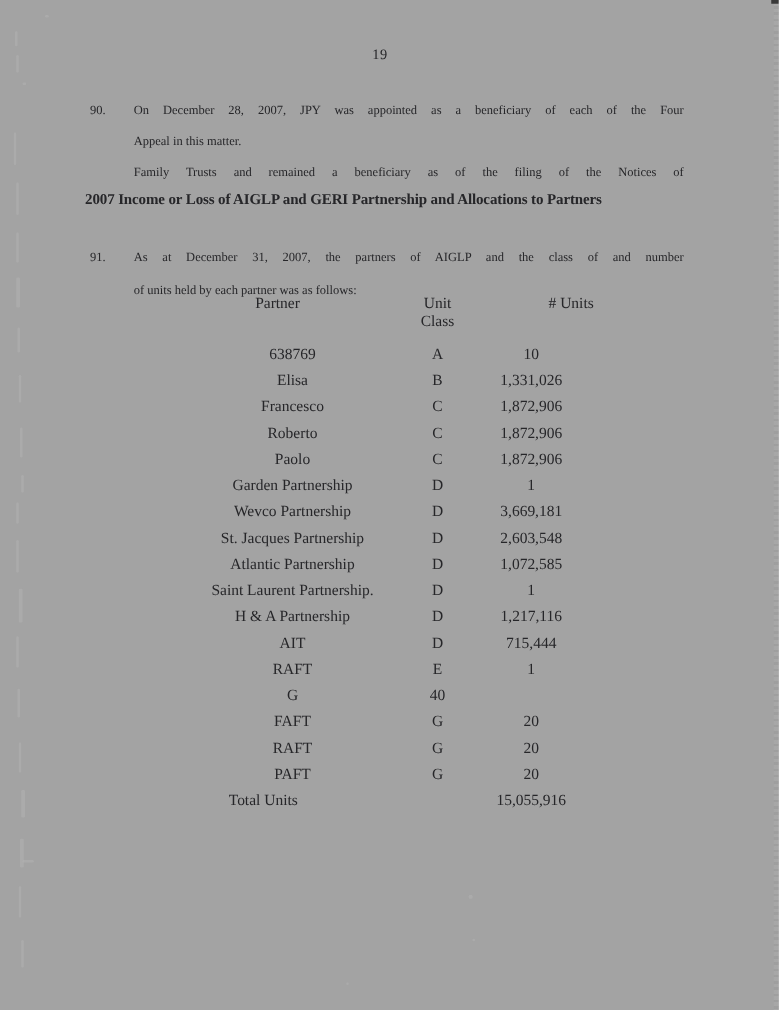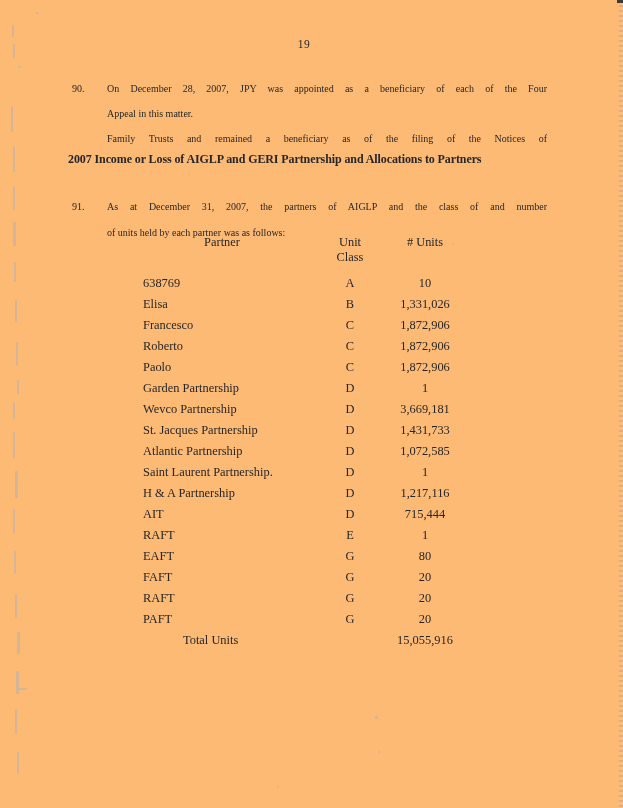--- a/index.html
+++ b/index.html
@@ -4,21 +4,21 @@
 <style>
   html, body { margin: 0; padding: 0; }
   body {
     background: #e8e8e8;
     font-family: "Liberation Serif", "DejaVu Serif", serif;
   }
   .page {
     position: relative;
     width: 623px;
     height: 808px;
-    background: #fdba74;
+    background: #a3a3a3;
     color: #262629;
     overflow: hidden;
     -webkit-font-smoothing: antialiased;
   }
   .page-number {
     position: absolute;
     top: 37px;
     left: 0;
     width: 608px;
     text-align: center;
@@ -64,24 +64,24 @@
     width: 332px;
     font-size: 12.4px;
   }
   .thead, .trow, .total-row {
     display: grid;
     grid-template-columns: 182px 50px 100px;
   }
   .thead { line-height: 15px; }
   .th-partner { text-align: center; transform: translateX(-12px); }
   .th-class  { text-align: center; }
-  .th-units  { text-align: center; }
+  .th-units  { text-align: right; }
   .tbody { margin-top: 8px; }
   .trow { line-height: 21px; }
-  .c-partner { white-space: nowrap; text-align: left; font-family: Liberation Serif, serif; }
+  .c-partner { white-space: nowrap; text-align: center; font-family: Liberation Serif, serif; }
   .c-class, .c-units { text-align: center; }
   .total-row { line-height: 21px; }
   .total-label { padding-left: 40px; white-space: nowrap; }
   .total-value { grid-column: 3; text-align: center; }
   
   .artifact {
     position: absolute;
     background: #b3b3b3;
     border-radius: 1px;
     opacity: 0.55;
@@ -177,21 +177,21 @@
 
   <div class="trow">
     <div class="c-partner">Wevco Partnership</div>
     <div class="c-class">D</div>
     <div class="c-units">3,669,181</div>
   </div>
 
   <div class="trow">
     <div class="c-partner">St. Jacques Partnership</div>
     <div class="c-class">D</div>
-    <div class="c-units">1,431,733</div>
+    <div class="c-units">2,603,548</div>
   </div>
 
   <div class="trow">
     <div class="c-partner">Atlantic Partnership</div>
     <div class="c-class">D</div>
     <div class="c-units">1,072,585</div>
   </div>
 
   <div class="trow">
     <div class="c-partner">Saint Laurent Partnership.</div>
@@ -211,23 +211,22 @@
     <div class="c-units">715,444</div>
   </div>
 
   <div class="trow">
     <div class="c-partner">RAFT</div>
     <div class="c-class">E</div>
     <div class="c-units">1</div>
   </div>
 
   <div class="trow">
-    <div class="c-partner">EAFT</div>
-    <div class="c-class">G</div>
-    <div class="c-units">80</div>
+    <div class="c-class">G</div>
+    <div class="c-units">40</div>
   </div>
 
   <div class="trow">
     <div class="c-partner">FAFT</div>
     <div class="c-class">G</div>
     <div class="c-units">20</div>
   </div>
 
   <div class="trow">
     <div class="c-partner">RAFT</div>

